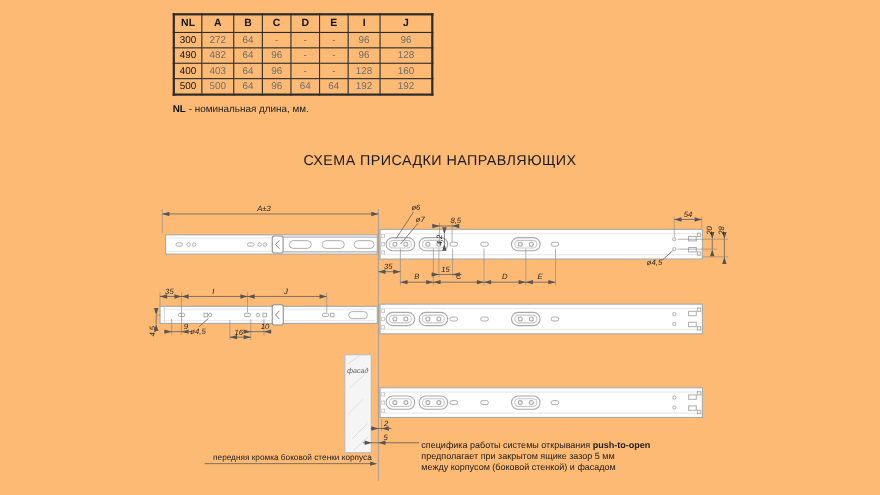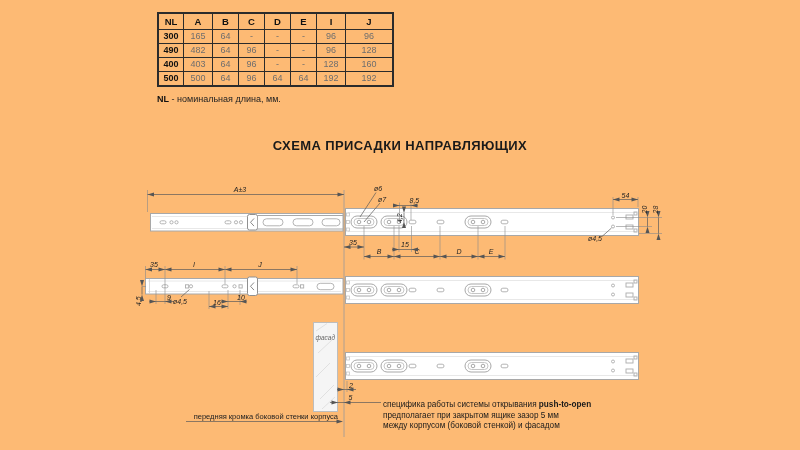--- a/index.html
+++ b/index.html
@@ -7,29 +7,29 @@
        font-family:"Liberation Sans",sans-serif;}
   .page{position:absolute;inset:0;background:#fdba74;}
 
   
   .dim-table{position:absolute;left:157px;top:12px;border-collapse:collapse;
              border:2px solid #2b2b2b;}
   .dim-table th,.dim-table td{border:1px solid #2b2b2b;text-align:center;padding:0;
              height:13px;line-height:13px;}
   .dim-table thead th{height:15px;line-height:15px;font-size:9.5px;font-weight:bold;color:#111;}
   .dim-table td{font-size:9px;color:#6e6e6e;}
-  .dim-table .rowhead{font-size:9px;font-weight:bold;color:#111;}
+  .dim-table .rowhead{font-size:9px;font-weight:normal;color:#111;}
   .c-nl{width:24px}.c-a{width:28px}.c-b{width:25px}.c-c{width:25px}
   .c-d{width:25px}.c-e{width:25px}.c-i{width:28px}.c-j{width:46px}
 
   .table-note{position:absolute;left:157px;top:94px;font-size:9px;color:#222;text-align:center;}
   .table-note b{color:#111;}
 
   .doc-title{position:absolute;left:0;top:138px;width:800px;text-align:center;
-             font-size:13px;font-weight:bold;color:#1a1a1a;letter-spacing:.4px;}
+             font-size:13px;font-weight:normal;color:#1a1a1a;letter-spacing:.4px;}
 
   
   svg{position:absolute;left:0;top:180px;}
   .rl{stroke:#e2e2e2;stroke-width:.8;}
   .det{fill:none;stroke:#acacac;stroke-width:.9;}
   .det2{fill:none;stroke:#c6c6c6;stroke-width:.8;}
   .dim{stroke:#5a5a5a;stroke-width:.7;fill:none;}
   .ext{stroke:#8a8a8a;stroke-width:.6;fill:none;}
   .dl{font:italic 7px "Liberation Sans",sans-serif;fill:#222;}
   .note-t{font:7.5px "Liberation Sans",sans-serif;fill:#222;}
@@ -50,21 +50,21 @@
         <th class="c-c">C</th>
         <th class="c-d">D</th>
         <th class="c-e">E</th>
         <th class="c-i">I</th>
         <th class="c-j">J</th>
       </tr>
     </thead>
     <tbody>
       <tr>
         <td class="rowhead">300</td>
-        <td>165</td>
+        <td>272</td>
         <td>64</td>
         <td>-</td>
         <td>-</td>
         <td>-</td>
         <td>96</td>
         <td>96</td>
       </tr>
       <tr>
         <td class="rowhead">490</td>
         <td>482</td>

